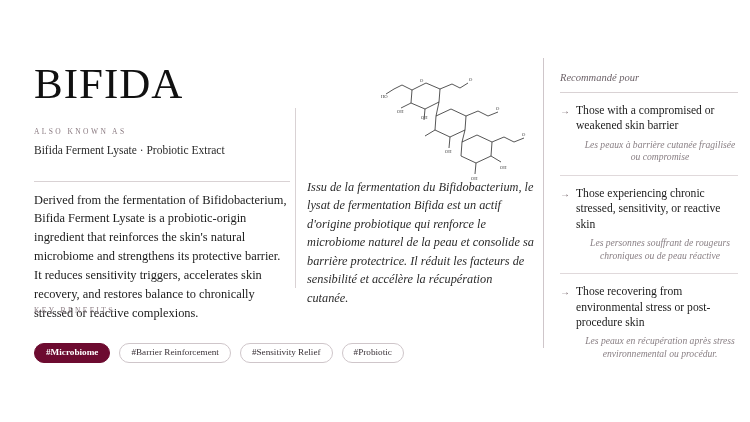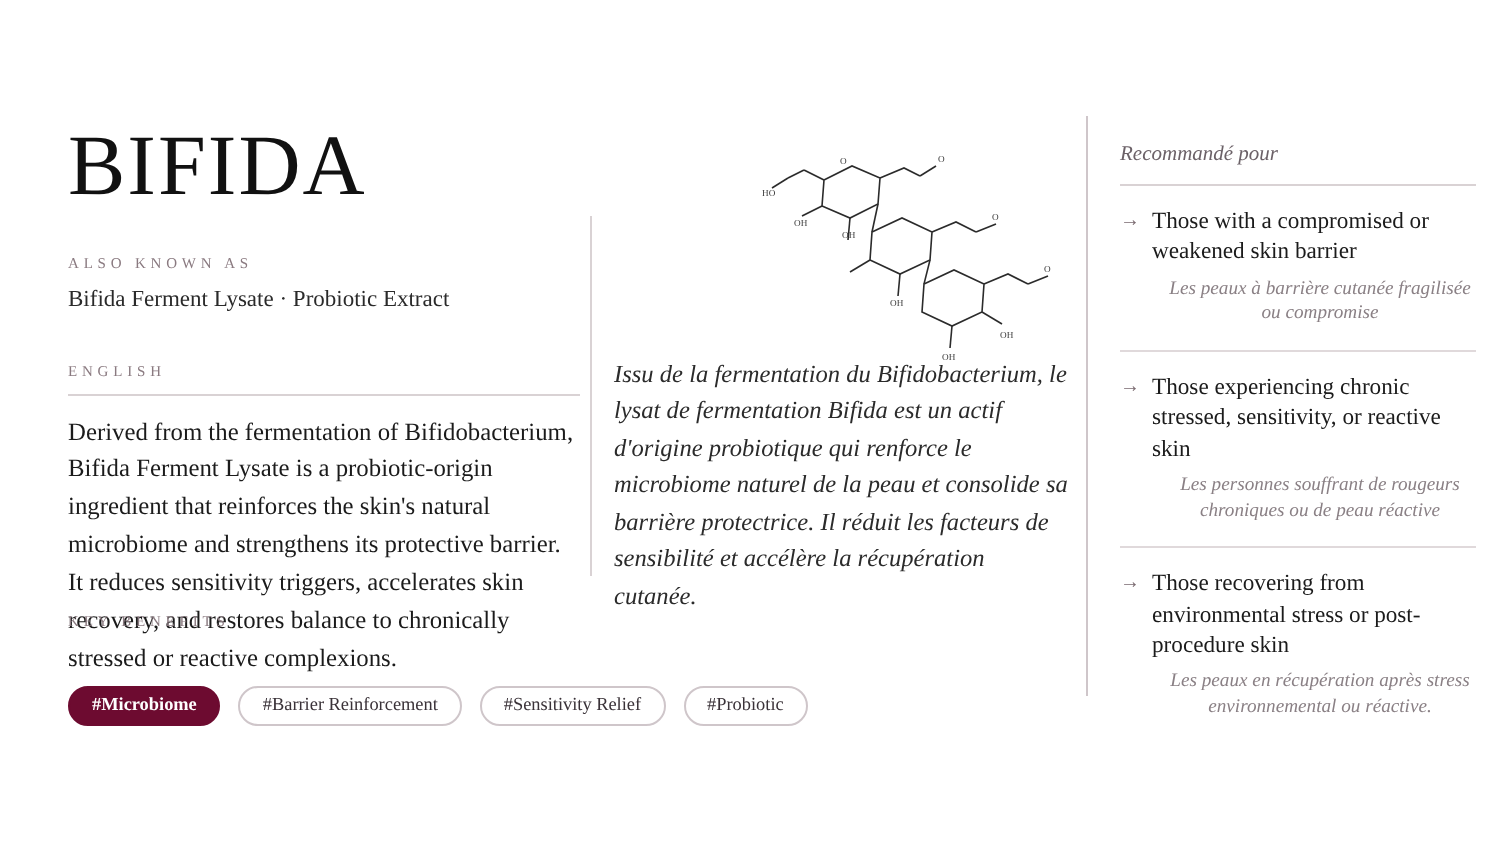--- a/index.html
+++ b/index.html
@@ -216,21 +216,20 @@
 <body>
 
 <div class="page">
 
   <div class="left">
     <h1 class="title">BIFIDA</h1>
 
     <div class="eyebrow">ALSO KNOWN AS</div>
     <div class="aka">Bifida Ferment Lysate · Probiotic Extract</div>
 
-    <div class="eyebrow">ENGLISH</div>
     <div class="rule-thin"></div>
     <div class="en-body">Derived from the fermentation of Bifidobacterium, Bifida Ferment Lysate is a probiotic-origin ingredient that reinforces the skin's natural microbiome and strengthens its protective barrier. It reduces sensitivity triggers, accelerates skin recovery, and restores balance to chronically stressed or reactive complexions.</div>
   </div>
 
   <div class="vdivider-mid"></div>
   <div class="vdivider-right"></div>
 
   <div class="molecule">
     <svg width="160" height="115" viewBox="0 0 160 115" xmlns="http://www.w3.org/2000/svg">
       <g fill="none" stroke="#2b2b2b" stroke-width="0.8">
@@ -308,17 +307,17 @@
       </div>
       <div class="rec-fr">Les personnes souffrant de rougeurs chroniques ou de peau réactive</div>
     </div>
     <div class="rec-divider"></div>
 
     <div class="rec-item">
       <div class="rec-item-row">
         <span class="arrow">→</span>
         <span class="rec-en">Those recovering from environmental stress or post-procedure skin</span>
       </div>
-      <div class="rec-fr">Les peaux en récupération après stress environnemental ou réactive.</div>
+      <div class="rec-fr">Les peaux en récupération après stress environnemental ou procédur.</div>
     </div>
   </div>
 
 </div>
 
 </body></html>

